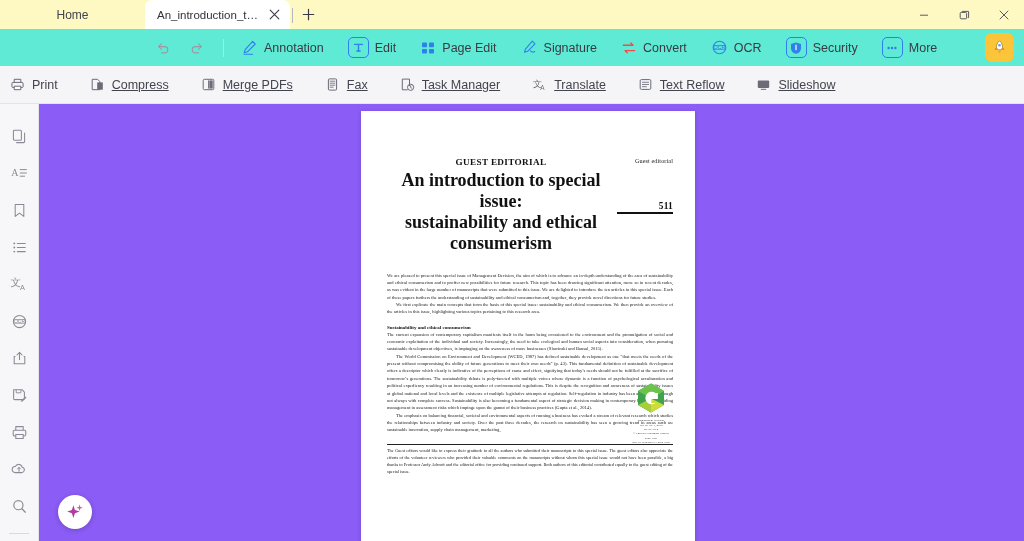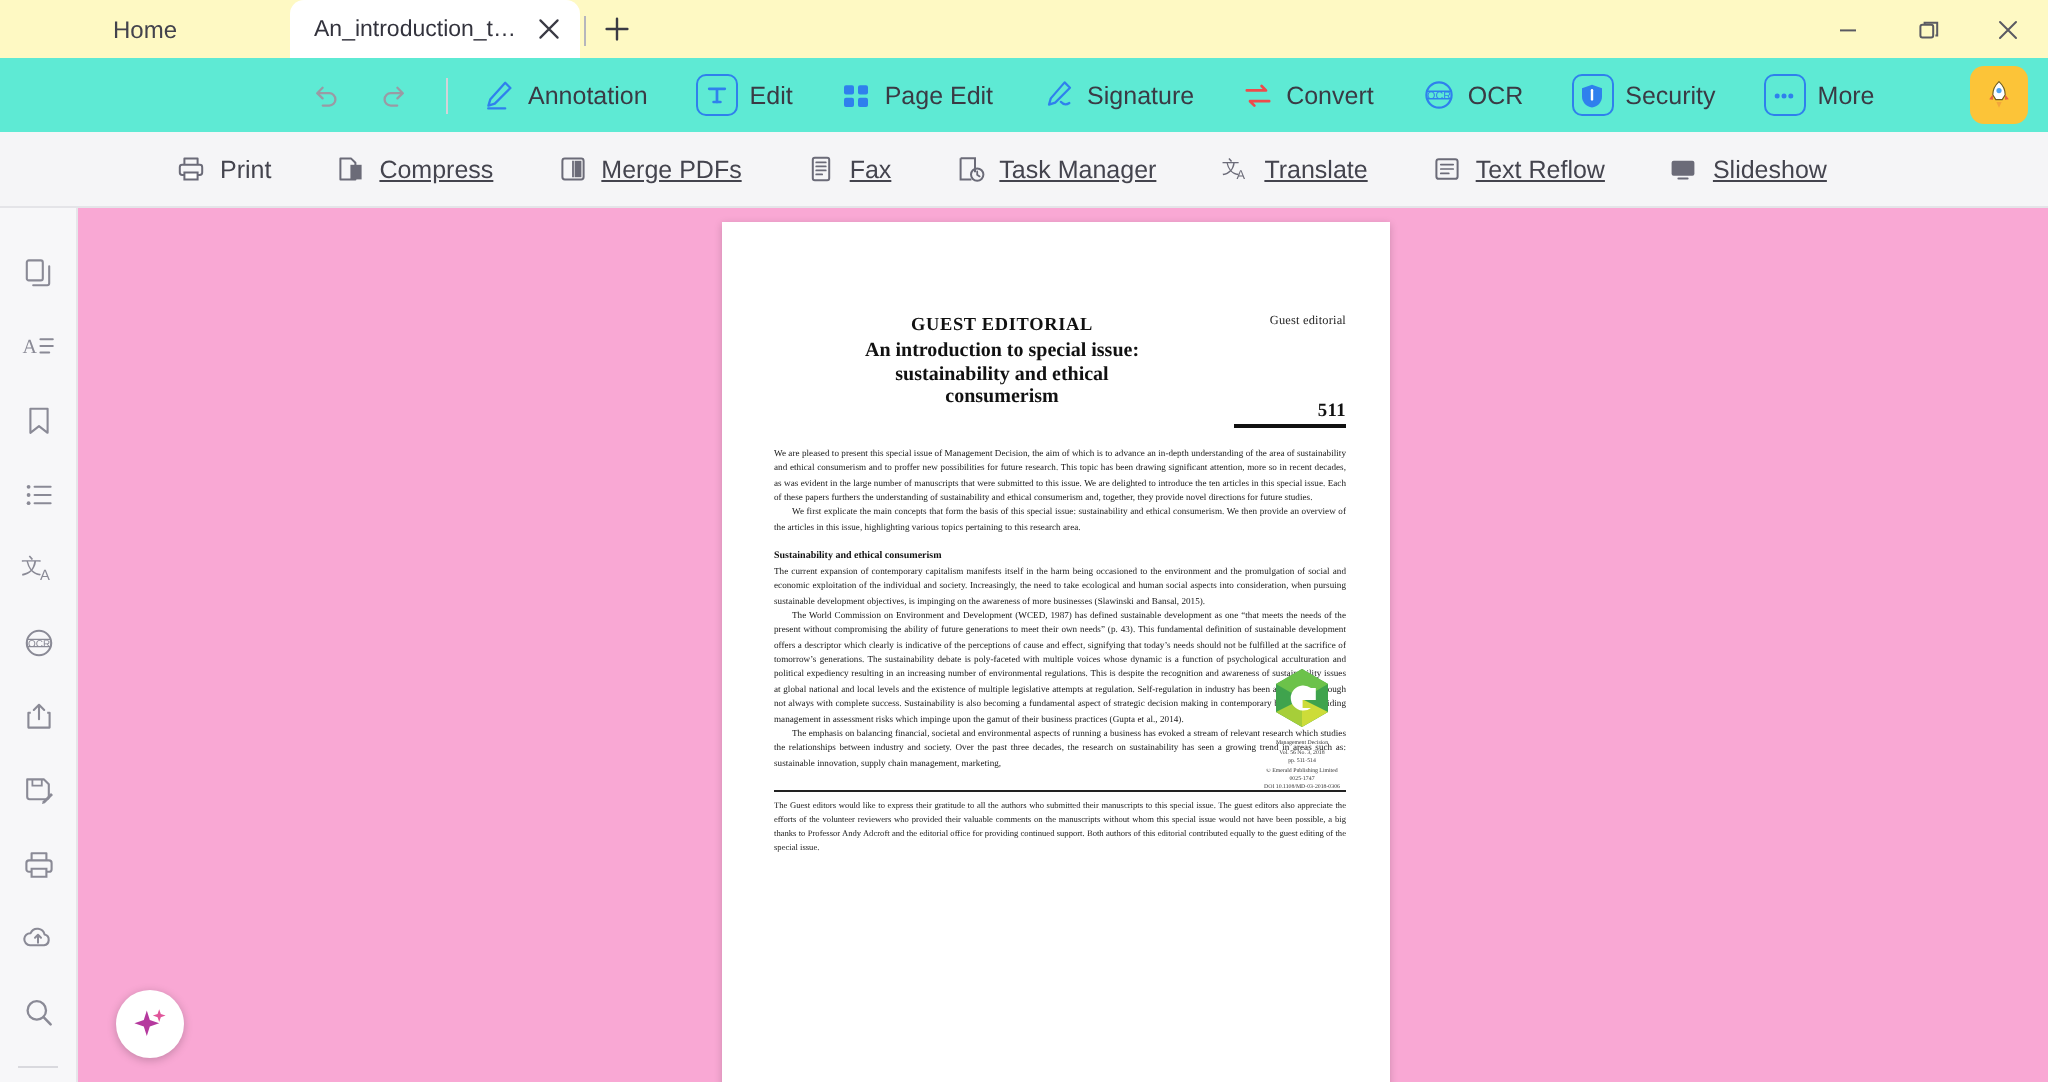--- a/index.html
+++ b/index.html
@@ -61,54 +61,54 @@
   }
   .rocket {
     position: absolute; right: 10px; top: 4px; width: 29px; height: 29px;
     background: #fcc438; border-radius: 7px; display: flex;
     align-items: center; justify-content: center;
   }
 
   
   .ribbon2 {
     height: 38px; background: #f5f5f7; border-bottom: 1px solid #e4e4e8;
-    display: flex; align-items: center; padding-left: 78px;
+    display: flex; align-items: center; 
   }
   .r2item {
     display: flex; align-items: center; gap: 7px; height: 26px;
     padding: 0 10px; font-size: 12.5px; color: #44444e; white-space: nowrap;
   }
   .r2item + .r2item { margin-left: 12px; text-decoration: underline; }
 
   
   .rail {
     position: absolute; left: 0; top: 104px; width: 39px; bottom: 0;
     background: #f7f7f9; border-right: 1px solid #e6e6ea;
     display: flex; flex-direction: column; align-items: center; padding-top: 18px;
   }
   .railbtn { width: 30px; height: 28px; display: flex; align-items: center; justify-content: center; margin-bottom: 9px; }
   .railhr { width: 20px; height: 1px; background: #d9d9de; margin-top: 4px; }
 
   
   .workspace {
     position: absolute; left: 39px; top: 104px; right: 0; bottom: 0;
-    background: #f9a8d4; overflow: hidden;
+    background: #8b5cf6; overflow: hidden;
   }
   .page {
     position: absolute; left: 322px; top: 7px; width: 334px; height: 500px;
     background: #fff; box-shadow: 0 1px 4px rgba(0,0,0,.18);
   }
   .pagecontent { position: absolute; left: 26px; right: 22px; top: 46px; }
 
   
   .doc { font-family: "Liberation Serif", serif; color: #111; }
   .runhead { position: absolute; right: 0; top: 0; font-size: 6.2px; color: #222; letter-spacing: .1px; }
   .kicker { text-align: center; font-weight: bold; font-size: 9.2px; letter-spacing: .35px; padding-right: 58px; }
   .doctitle {
-    text-align: center; font-weight: bold; font-size: 10px; line-height: 1.16;
+    text-align: center; font-weight: bold; font-size: 18px; line-height: 1.16;
     padding-right: 58px; margin-top: 3px;
   }
   .pagenum-wrap { position: absolute; right: 0; top: 44px; width: 56px; text-align: right; }
   .pagenum { font-size: 9.4px; font-weight: bold; letter-spacing: .2px; }
   .pagenum-rule { height: 1.6px; background: #111; margin-top: 1px; }
 
   .body-col { margin-top: 18px; }
   .para {
     font-size: 4.55px; line-height: 1.62; text-align: justify; color: #181818;
     letter-spacing: .02px;

